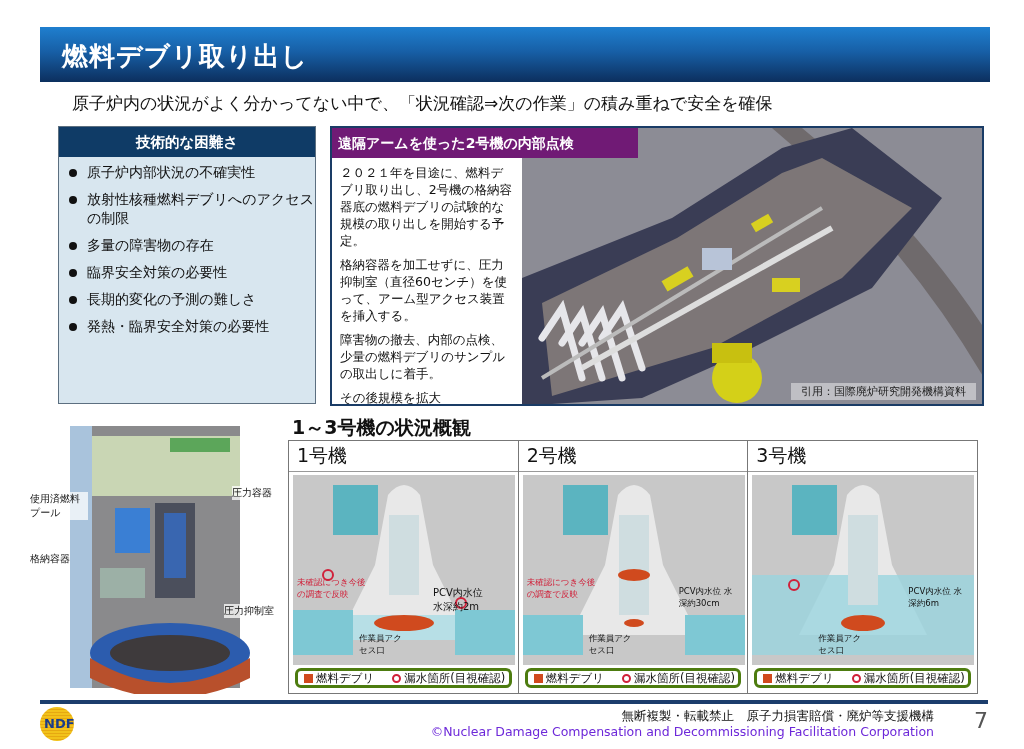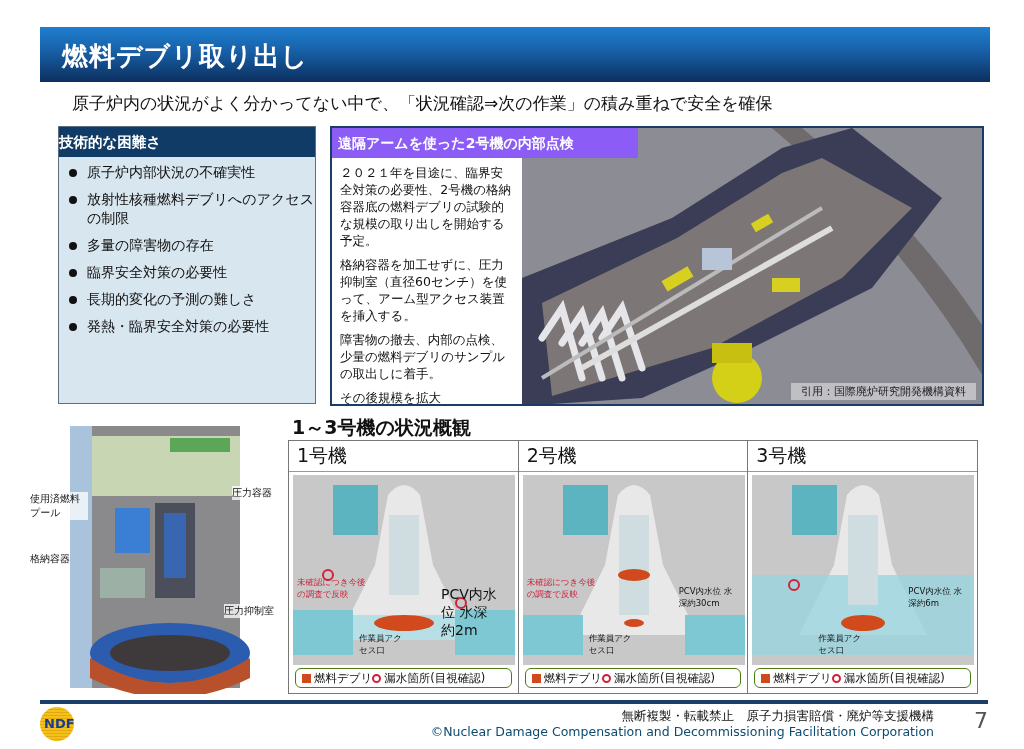--- a/index.html
+++ b/index.html
@@ -1,46 +1,46 @@
 <!DOCTYPE html>
 <html><head>
 <meta charset="utf-8">
 <style>
 *{box-sizing:border-box;margin:0;padding:0}
 body{width:1024px;height:749px;background:#fff;font-family:"DejaVu Sans","Liberation Sans",sans-serif;position:relative;overflow:hidden;color:#111}
 .titlebar{position:absolute;left:40px;top:27px;width:950px;height:55px;background:linear-gradient(180deg,#1f7fcf 0%,#175fa6 45%,#0c2f5e 100%);}
 .titlebar h1{position:absolute;left:22px;top:12px;font-size:26px;color:#fff;font-weight:bold;letter-spacing:1px}
 .subtitle{position:absolute;left:72px;top:92px;font-size:17px;color:#111}
 .panel-left{position:absolute;left:58px;top:126px;width:258px;height:278px;background:#d8e6ef;border:1px solid #5c6f80}
-.panel-left .hd{height:30px;background:#0f3b66;color:#fff;font-size:14.5px;text-align:left;line-height:30px;font-weight:bold}
+.panel-left .hd{height:30px;background:#0f3b66;color:#fff;font-size:14.5px;text-align:center;line-height:30px;font-weight:bold}
 .panel-left ul{list-style:none;padding:6px 0 0 10px}
 .panel-left li{position:relative;padding-left:18px;font-size:14px;line-height:19px;margin-bottom:8px;color:#111}
 .panel-left li::before{content:"";position:absolute;left:0;top:6px;width:8px;height:8px;border-radius:50%;background:#111}
 .panel-right{position:absolute;left:330px;top:126px;width:654px;height:280px;border:2px solid #1a3c66;background:#8c8c94;overflow:hidden}
-.panel-right .hd{position:absolute;left:0;top:0;width:306px;height:30px;background:#8b5cf6;color:#fff;font-size:14px;line-height:30px;padding-left:6px;font-weight:bold;z-index:3}
+.panel-right .hd{position:absolute;left:0;top:0;width:306px;height:30px;background:#701a75;color:#fff;font-size:14px;line-height:30px;padding-left:6px;font-weight:bold;z-index:3}
 .panel-right .txt{position:absolute;left:0;top:30px;width:190px;height:248px;background:#fff;padding:6px 8px;font-size:12.5px;line-height:17px;z-index:2}
 .panel-right .txt p{margin-bottom:7px}
 .scene{position:absolute;left:190px;top:0;width:462px;height:278px;background:#8b8b93}
 .credit{position:absolute;right:6px;bottom:4px;font-size:11px;color:#222;background:rgba(200,200,205,.85);padding:1px 10px;z-index:4}
 .plant{position:absolute;left:60px;top:418px;width:190px;height:276px}
 .plant-lbl{position:absolute;font-size:10px;color:#111;background:rgba(255,255,255,.75)}
 .overview-title{position:absolute;left:292px;top:415px;font-size:19px;font-weight:bold;color:#111}
 .units{position:absolute;left:288px;top:440px;width:690px;height:254px;border:1px solid #777;display:flex;background:#fff}
 .unit{position:relative;flex:1;border-right:1px solid #777}
 .unit:last-child{border-right:none}
 .unit .uname{position:absolute;left:8px;top:2px;font-size:19px;color:#111}
 .unit .uline{position:absolute;left:0;right:0;top:30px;border-top:1px solid #999}
-.legend{position:absolute;left:6px;right:6px;bottom:5px;height:20px;border:1px solid #4d7c0f;border-radius:6px;font-size:11.5px;display:flex;align-items:center;padding-left:6px;background:#fff}
+.legend{position:absolute;left:6px;right:6px;bottom:5px;height:20px;border:3px solid #4d7c0f;border-radius:6px;font-size:11.5px;display:flex;align-items:center;gap:18px;padding-left:6px;background:#fff}
 .sq{display:inline-block;width:9px;height:9px;background:#d04a1e;margin-right:3px;vertical-align:middle}
 .ci{display:inline-block;width:9px;height:9px;border:2px solid #d0213a;border-radius:50%;margin-right:3px;vertical-align:middle}
 .footer-line{position:absolute;left:40px;top:700px;width:948px;height:4px;background:#1c3d6c}
 .logo{position:absolute;left:40px;top:707px;width:34px;height:34px;border-radius:50%;background:repeating-linear-gradient(180deg,#f2c21a 0 2px,#e6a811 2px 3px)}
 .logo span{position:absolute;left:4px;top:9px;font-size:13px;font-weight:bold;color:#1a3d8a}
 .foot-jp{position:absolute;right:90px;top:708px;font-size:12.5px;color:#111}
-.foot-en{position:absolute;right:90px;top:724px;font-size:12.5px;color:#0c4a6e}
+.foot-en{position:absolute;right:90px;top:724px;font-size:12.5px;color:#6d28d9}
 .page-no{position:absolute;right:36px;top:708px;font-size:22px;color:#555}
 </style>
 </head>
 <body>
 
 <div class="titlebar">
   <h1>燃料デブリ取り出し</h1>
 </div>
 <div class="subtitle">原子炉内の状況がよく分かってない中で、「状況確認⇒次の作業」の積み重ねで安全を確保</div>
 
@@ -52,21 +52,21 @@
     <li>多量の障害物の存在</li>
     <li>臨界安全対策の必要性</li>
     <li>長期的変化の予測の難しさ</li>
     <li>発熱・臨界安全対策の必要性</li>
   </ul>
 </div>
 
 <div class="panel-right">
   <div class="hd">遠隔アームを使った2号機の内部点検</div>
   <div class="txt">
-    <p>２０２１年を目途に、臨界安全対策の必要性、2号機の格納容器底の燃料デブリの試験的な規模の取り出しを開始する予定。</p>
+    <p>２０２１年を目途に、燃料デブリ取り出し、2号機の格納容器底の燃料デブリの試験的な規模の取り出しを開始する予定。</p>
     <p>格納容器を加工せずに、圧力抑制室（直径60センチ）を使って、アーム型アクセス装置を挿入する。</p>
     <p>障害物の撤去、内部の点検、少量の燃料デブリのサンプルの取出しに着手。</p>
     <p>その後規模を拡大</p>
   </div>
   <div class="scene">
     <svg width="462" height="278" viewBox="0 0 462 278">
       <rect width="462" height="278" fill="#8c8c95"></rect>
       <path d="M280 0 Q390 90 462 200 L462 250 Q380 110 250 0 Z" fill="#6f6a6c"></path>
       <polygon points="0,150 150,90 260,20 330,0 420,70 350,160 210,230 120,270 0,278" fill="#3a3d55"></polygon>
       <polygon points="20,175 155,110 260,45 300,30 390,80 320,150 190,220 30,268" fill="#7d7677"></polygon>
@@ -120,21 +120,21 @@
       <path d="M95 20 Q111 0 127 20 L140 90 Q165 140 175 160 L47 160 Q57 140 82 90Z" fill="#e8e8e8"></path>
       <rect x="96" y="40" width="30" height="80" fill="#cfdde0"></rect>
       <rect x="0" y="135" width="60" height="45" fill="#7ec8d4"></rect>
       <rect x="162" y="135" width="60" height="45" fill="#7ec8d4"></rect>
       <rect x="60" y="140" width="102" height="25" fill="#b7dfe6"></rect>
       <ellipse cx="111" cy="148" rx="30" ry="8" fill="#d04a1e"></ellipse>
       <circle cx="35" cy="100" r="5" fill="none" stroke="#d0213a" stroke-width="2"></circle>
       <circle cx="168" cy="128" r="5" fill="none" stroke="#d0213a" stroke-width="2"></circle>
     </svg>
     <div style="position:absolute;left:8px;top:136px;font-size:8.5px;color:#d0213a;width:70px">未確認につき今後の調査で反映</div>
-    <div style="position:absolute;left:152px;top:145px;font-size:14px;width:60px">PCV内水位 水深約2m</div>
+    <div style="position:absolute;left:144px;top:145px;font-size:10px;width:60px">PCV内水位 水深約2m</div>
     <div style="position:absolute;left:70px;top:192px;font-size:8.5px;width:50px">作業員アクセス口</div>
     <div class="legend">
       <span><span class="sq"></span><span>燃料デブリ</span></span>
       <span><span class="ci"></span><span>漏水箇所(目視確認)</span></span>
     </div>
   </div>
   <div class="unit">
     <div class="uname">2号機</div>
     <div class="uline"></div>
     <svg style="position:absolute;left:4px;top:34px" width="222" height="190" viewBox="0 0 222 190">

